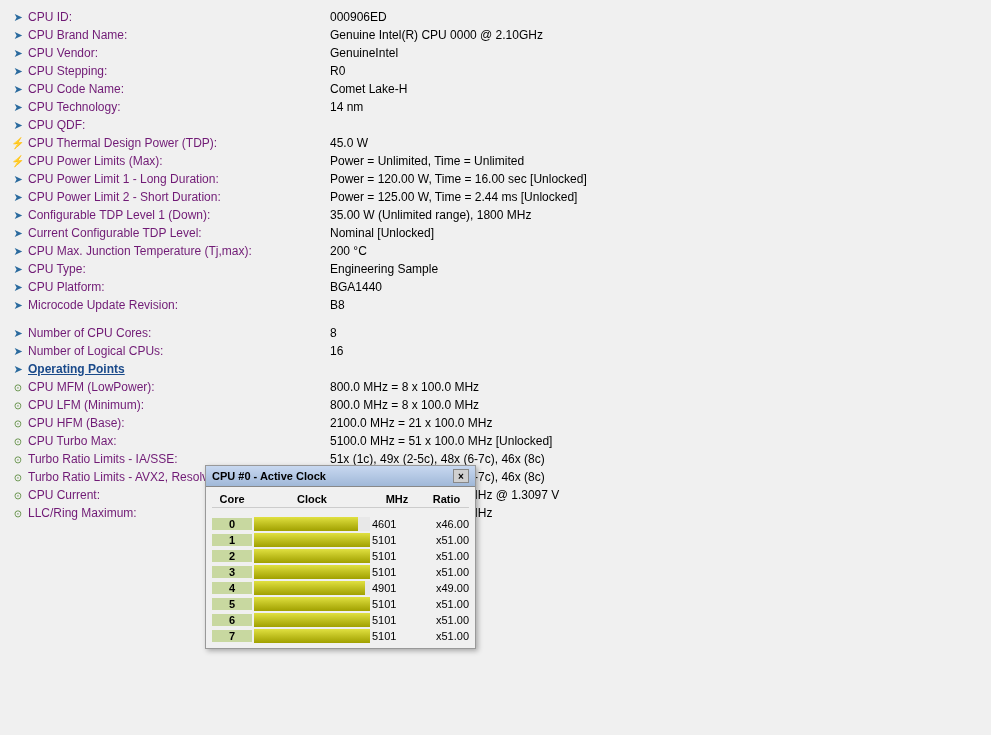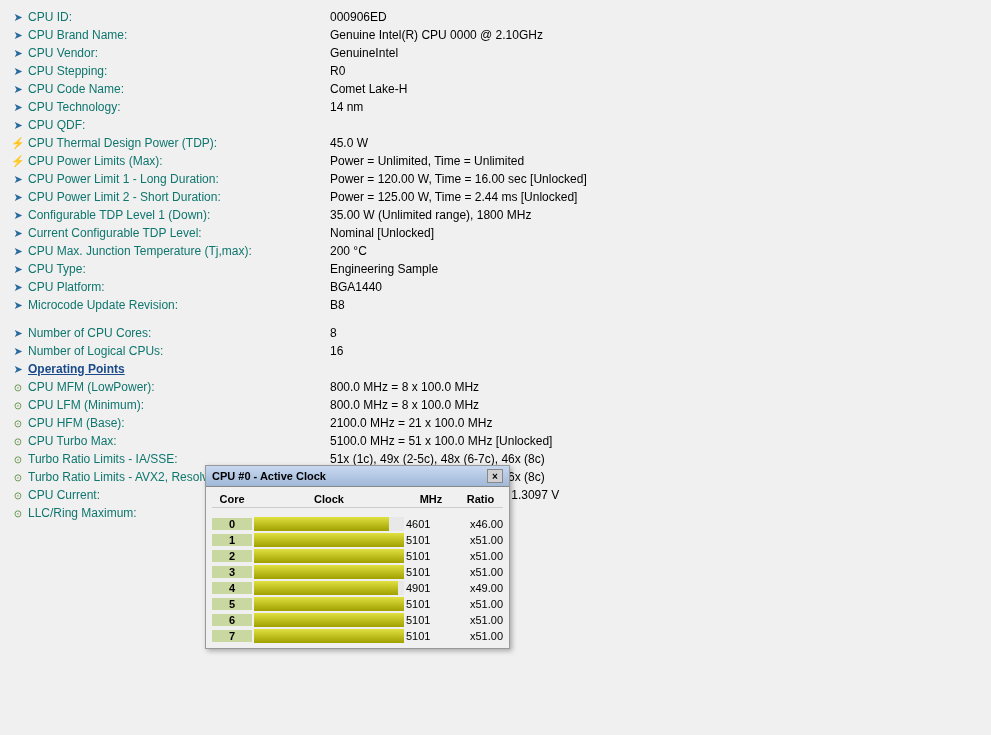--- a/index.html
+++ b/index.html
@@ -48,42 +48,42 @@
     .icon-circle {
       color: #5a8a3c;
       font-size: 10px;
     }
     .icon-op {
       color: #2a6a9e;
       font-size: 11px;
     }
     .label-text {
       font-weight: normal;
-      color: #0f766e;
+      color: #701a75;
     }
     .value-text {
       color: #000;
       flex: 1;
     }
     .section-gap {
       height: 10px;
     }
     
     .op-label {
       font-weight: bold;
       color: #1a4a8a;
       text-decoration: underline;
       cursor: pointer;
     }
     
     .popup {
       position: absolute;
       top: 465px;
       left: 205px;
-      width: 305px;
+      width: 271px;
       background: #f0f0f0;
       border: 1px solid #999;
       box-shadow: 2px 2px 5px rgba(0,0,0,0.3);
       z-index: 100;
     }
     .popup-titlebar {
       background: linear-gradient(to bottom, #c8d8f0, #a0b8d8);
       padding: 3px 6px;
       display: flex;
       align-items: center;

